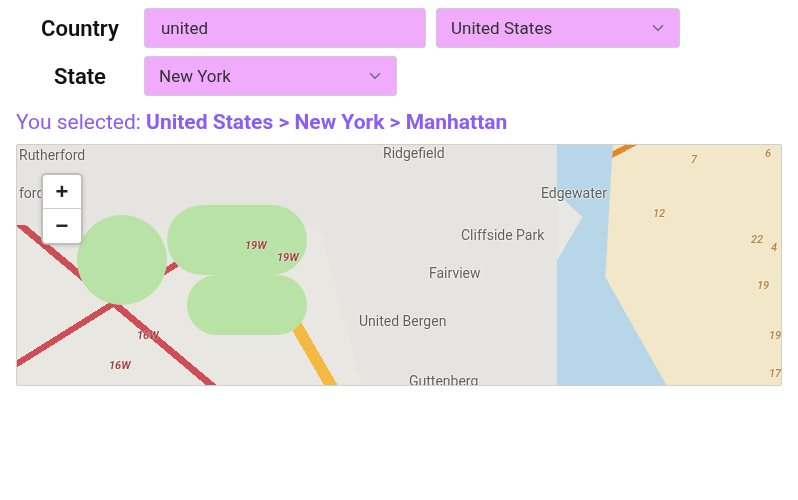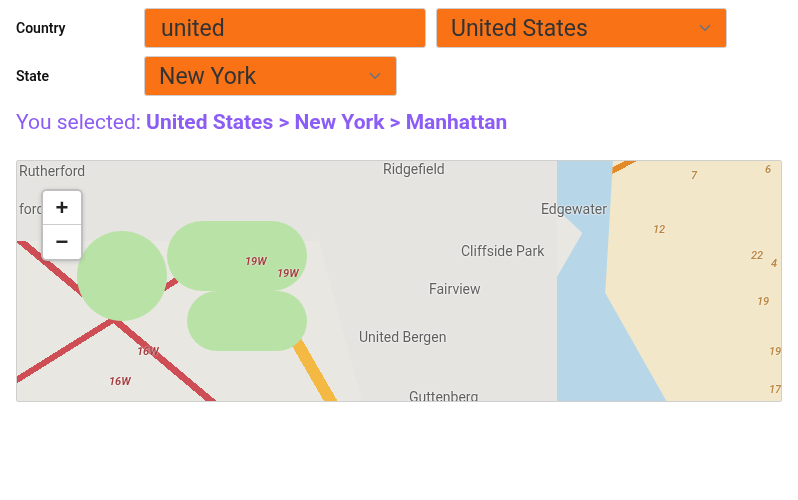--- a/index.html
+++ b/index.html
@@ -1,27 +1,27 @@
 <!DOCTYPE html>
 <html><head>
 <meta charset="utf-8">
 <style>
   html,body{margin:0;padding:0;width:798px;height:500px;font-family:-apple-system,BlinkMacSystemFont,"Segoe UI",Roboto,Helvetica,Arial,sans-serif;color:#111;background:#fff;overflow:hidden}
   .form{padding:0 16px;}
   .row{display:flex;align-items:center;margin:8px 0}
-  .row-label{width:128px;font-size:14px;font-weight:600;color:#111;}
-  .input, .select{height:40px;border:1px solid #cfcfcf;border-radius:3px;background:#f97316;font-size:23px;color:#333;display:flex;align-items:center;box-sizing:border-box}
+  .row-label{width:128px;font-size:22px;font-weight:600;color:#111;text-align:center;}
+  .input, .select{height:40px;border:1px solid #cfcfcf;border-radius:3px;background:#f0abfc;font-size:17px;color:#333;display:flex;align-items:center;box-sizing:border-box}
   .input{width:282px;padding:0 14px;margin-right:10px}
   .input input{border:0;outline:0;width:100%;font:inherit;color:inherit;background:transparent}
-  .select{width:291px;padding:0 12px 0 14px;justify-content:space-between;cursor:pointer}
+  .select{width:244px;padding:0 12px 0 14px;justify-content:space-between;cursor:pointer}
   .select .value{white-space:nowrap;overflow:hidden;text-overflow:ellipsis}
   .chev{width:18px;height:18px;flex:0 0 18px;display:flex;align-items:center;justify-content:center;color:#6b7280}
   .summary{padding:6px 16px 10px;font-size:21px;color:#8b5cf6}
   .summary .sel{font-weight:700}
-  .map-wrap{position:relative;margin:16px 16px;border:1px solid #cfcfcf;border-radius:2px;height:240px;overflow:hidden}
+  .map-wrap{position:relative;margin:0 16px;border:1px solid #cfcfcf;border-radius:2px;height:240px;overflow:hidden}
   .map{position:absolute;inset:0}
   
   .layer{position:absolute;inset:0}
   .water{background:#b7d7e8}
   .land{background:
     
     linear-gradient(60deg,transparent 0 34%,#f4b942 34% 35.5%,transparent 35.5% 100%),
     linear-gradient(62deg,transparent 0 47%,#f4b942 47% 48.2%,transparent 48.2% 100%),
     linear-gradient(115deg,transparent 0 74%,#f4b942 74% 75.2%,transparent 75.2% 100%),
     

